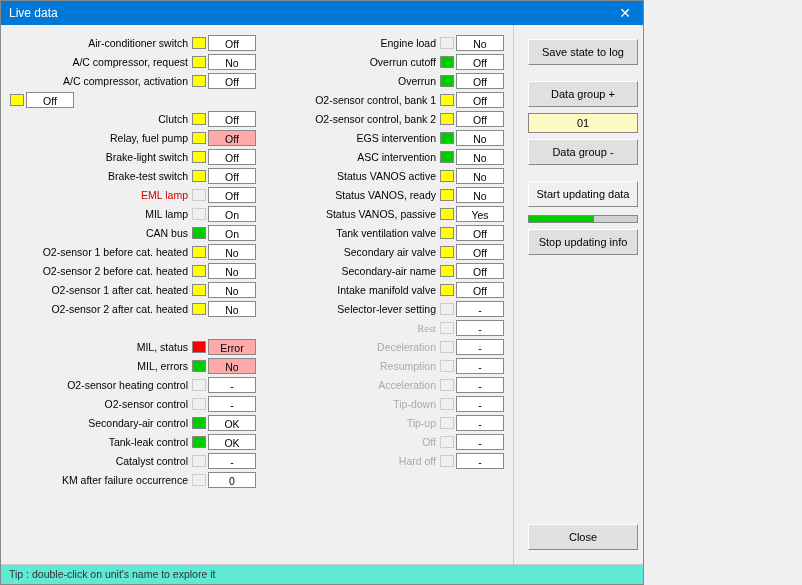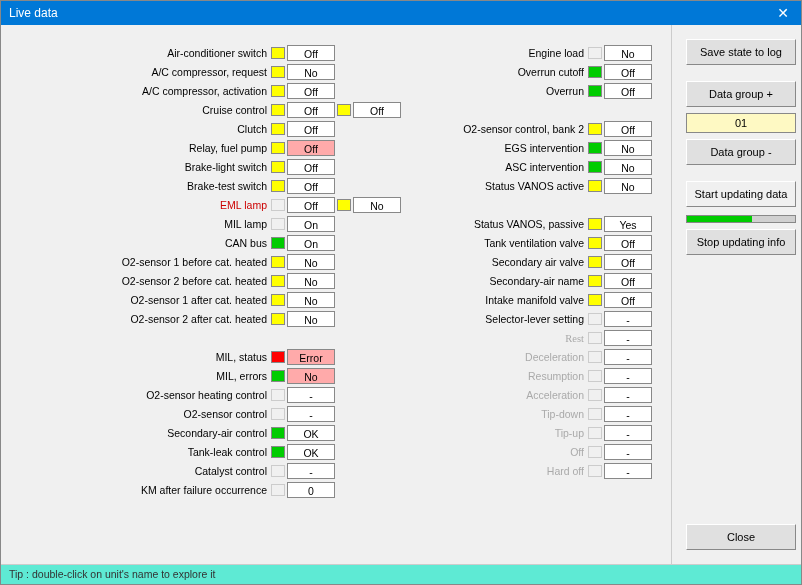--- a/index.html
+++ b/index.html
@@ -5,21 +5,21 @@
     * { box-sizing: border-box; margin: 0; padding: 0; }
     body {
       font-family: Arial, sans-serif;
       font-size: 11px;
       background: #f0f0f0;
       width: 802px;
       height: 585px;
       overflow: hidden;
     }
     .window {
-      width: 802px;
+      width: 644px;
       height: 585px;
       background: #f0f0f0;
       border: 1px solid #888;
       display: flex;
       flex-direction: column;
     }
     .title-bar {
       background: #0078d7;
       color: white;
       padding: 4px 8px;
@@ -40,21 +40,21 @@
       color: white;
       padding: 0 4px;
     }
     .content {
       display: flex;
       flex: 1;
       overflow: hidden;
     }
     .main-panel {
       flex: 1;
-      padding: 19px;
+      padding: 9px;
       overflow: hidden;
     }
     .data-grid {
       display: flex;
       gap: 2px;
     }
     .column {
       flex: 1;
       display: flex;
       flex-direction: column;
@@ -179,21 +179,20 @@
               <span class="row-label">A/C compressor, request</span>
               <div class="indicator yellow"></div>
               <div class="value-box ">No</div>
             </div>
             <div class="data-row">
               <span class="row-label">A/C compressor, activation</span>
               <div class="indicator yellow"></div>
               <div class="value-box ">Off</div>
             </div>
             <div class="data-row">
-              <span class="row-label">Cruise control</span>
               <div class="indicator yellow"></div>
               <div class="value-box ">Off</div>
             </div>
             <div class="data-row">
               <span class="row-label">Clutch</span>
               <div class="indicator yellow"></div>
               <div class="value-box ">Off</div>
             </div>
             <div class="data-row">
               <span class="row-label">Relay, fuel pump</span>
@@ -298,20 +297,21 @@
               <span class="row-label">Overrun cutoff</span>
               <div class="indicator green"></div>
               <div class="value-box ">Off</div>
             </div>
             <div class="data-row">
               <span class="row-label">Overrun</span>
               <div class="indicator green"></div>
               <div class="value-box ">Off</div>
             </div>
             <div class="data-row">
+              <span class="row-label">O2-sensor control, bank 1</span>
               <div class="indicator yellow"></div>
               <div class="value-box ">Off</div>
             </div>
             <div class="data-row">
               <span class="row-label">O2-sensor control, bank 2</span>
               <div class="indicator yellow"></div>
               <div class="value-box ">Off</div>
             </div>
             <div class="data-row">
               <span class="row-label">EGS intervention</span>
@@ -322,20 +322,21 @@
               <span class="row-label">ASC intervention</span>
               <div class="indicator green"></div>
               <div class="value-box ">No</div>
             </div>
             <div class="data-row">
               <span class="row-label">Status VANOS active</span>
               <div class="indicator yellow"></div>
               <div class="value-box ">No</div>
             </div>
             <div class="data-row">
+              <span class="row-label">Status VANOS, ready</span>
               <div class="indicator yellow"></div>
               <div class="value-box ">No</div>
             </div>
             <div class="data-row">
               <span class="row-label">Status VANOS, passive</span>
               <div class="indicator yellow"></div>
               <div class="value-box ">Yes</div>
             </div>
             <div class="data-row">
               <span class="row-label">Tank ventilation valve</span>

